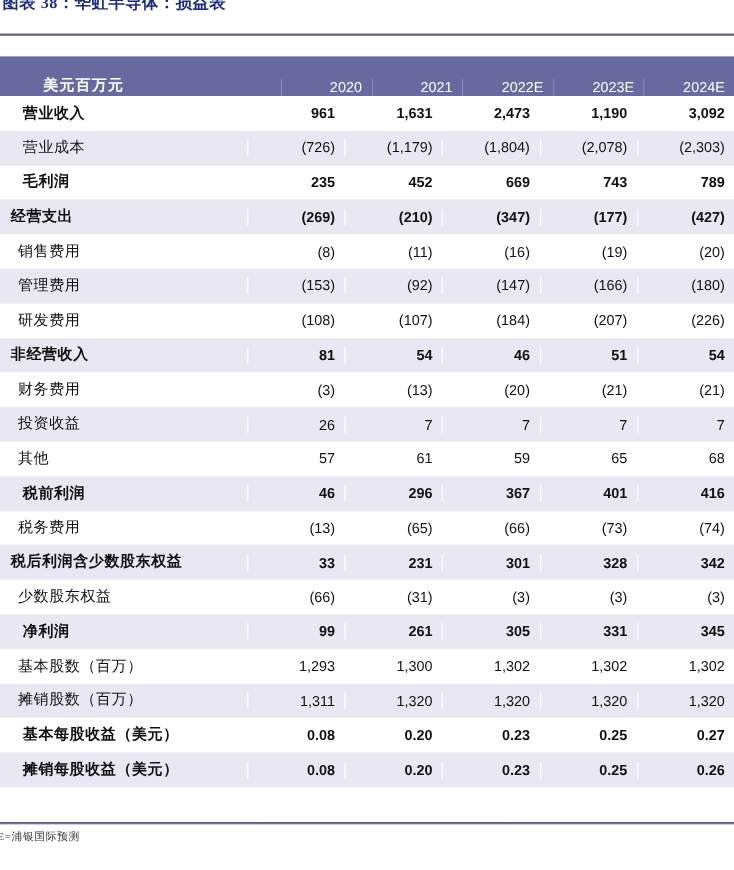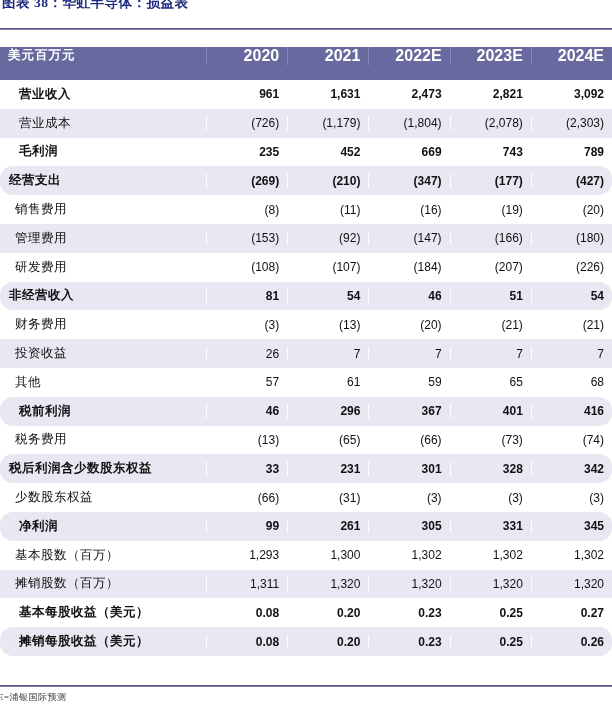--- a/index.html
+++ b/index.html
@@ -3,32 +3,32 @@
 <meta charset="utf-8">
 <style>
   html,body{margin:0;padding:0;background:#fff;}
   .page{position:relative;width:612px;height:725px;background:#ffffff;overflow:hidden;
         font-family:"Liberation Sans",sans-serif;color:#111;}
   .title{position:absolute;top:-6px;left:2px;font-family:"Liberation Serif",serif;
          font-weight:bold;font-size:13.5px;letter-spacing:0.5px;color:#1E2B7F;white-space:nowrap;}
   .rule-top{position:absolute;top:28px;left:0;width:612px;height:2px;
             background:linear-gradient(#4B4A80,#8D8CB5);}
   .tbl{position:absolute;top:47px;left:0;width:612px;}
-  .hrow{display:flex;height:33px;background:#686A9F;color:#fff;align-items:flex-start;}
+  .hrow{display:flex;height:33px;background:#686A9F;color:#fff;align-items:flex-end;padding-left:28px;}
   .hrow .c-label{font-family:"Liberation Serif",serif;font-weight:bold;font-size:12.5px;
                  letter-spacing:1px;}
-  .hrow .c-val{font-weight:bold;font-size:16px;border-left:1.5px solid #8788B4;}
+  .hrow .c-val{font-weight:normal;font-size:12px;border-left:1.5px solid #8788B4;}
   .row{display:flex;height:28.81px;align-items:center;}
   .row:nth-child(even){background:#E8E7F2;}
   .row .c-val{border-left:1.5px solid #ffffff;}
   .c-label{flex:0 0 206px;font-family:"Liberation Serif",serif;font-size:12.5px;
            letter-spacing:0.5px;white-space:nowrap;box-sizing:border-box;padding-left:8px;}
   .c-val{flex:1 1 0;text-align:right;padding-right:8px;font-size:12px;box-sizing:border-box;
          font-family:"Liberation Sans",sans-serif;}
-  .row.bold{font-weight:bold;border-radius:13px;}
+  .row.bold{font-weight:bold;}
   .row.ind1 .c-label{padding-left:9px;}
   .row.ind2 .c-label{padding-left:19px;}
   .row.ind3 .c-label{padding-left:15px;}
   .rule-bottom{position:absolute;top:685px;left:0;width:612px;height:2px;
                background:linear-gradient(#4B4A80,#8D8CB5);}
   .fnote{position:absolute;left:0;font-family:"Liberation Serif",serif;color:#3a3a3a;
          letter-spacing:0.5px;white-space:nowrap;}
   .fnote1{top:691px;left:-2px;font-size:9px;}
   .fnote2{top:734px;left:2px;font-size:9.5px;}
 </style>
@@ -48,21 +48,21 @@
       <div class="c-val">2022E</div>
       <div class="c-val">2023E</div>
       <div class="c-val">2024E</div>
     </div>
     <div>
   <div class="row ind2 bold">
     <div class="c-label">营业收入</div>
   <div class="c-val">961</div>
           <div class="c-val">1,631</div>
           <div class="c-val">2,473</div>
-          <div class="c-val">2,821</div>
+          <div class="c-val">1,190</div>
           <div class="c-val">3,092</div>
         </div>
 
   <div class="row ind2">
     <div class="c-label">营业成本</div>
   <div class="c-val">(726)</div>
           <div class="c-val">(1,179)</div>
           <div class="c-val">(1,804)</div>
           <div class="c-val">(2,078)</div>
           <div class="c-val">(2,303)</div>

